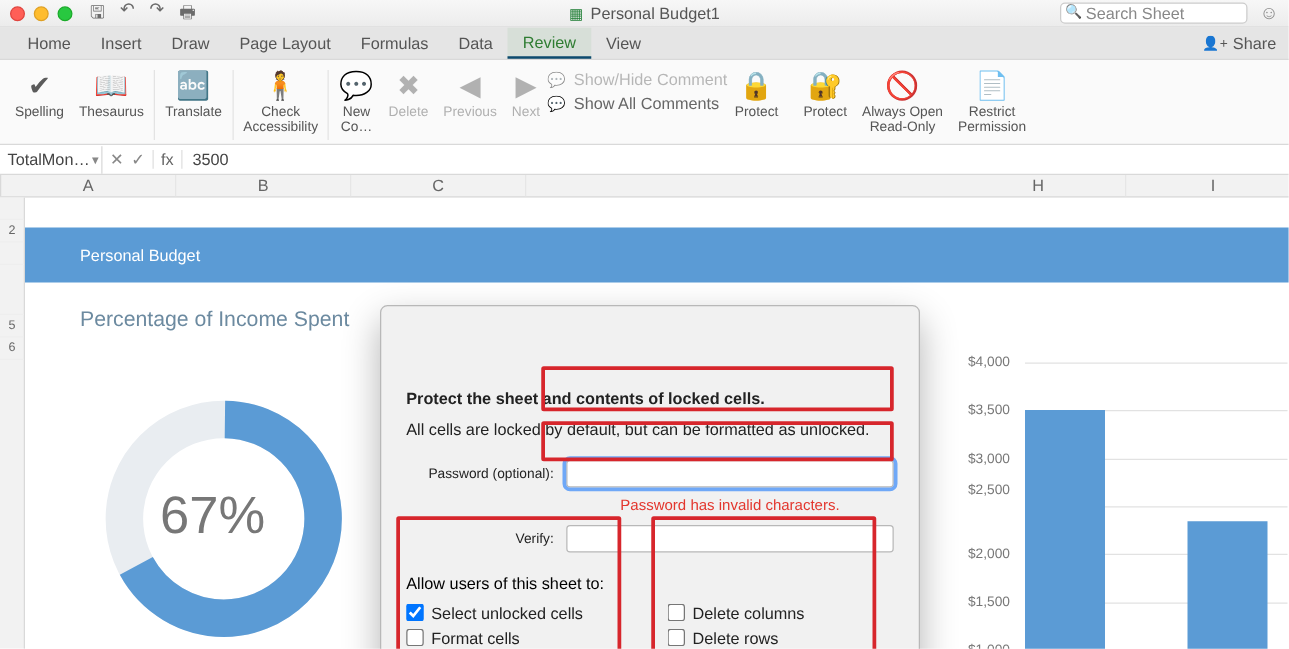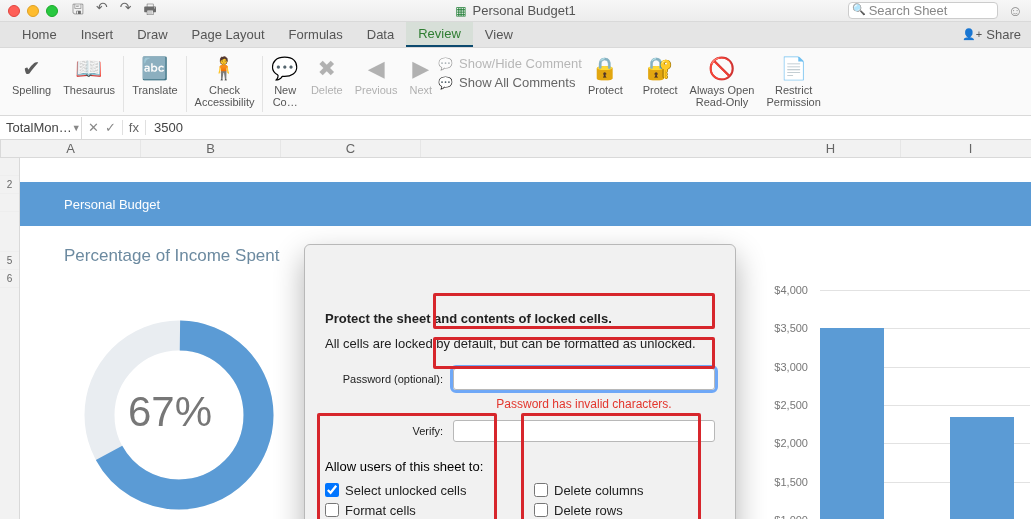--- a/index.html
+++ b/index.html
@@ -243,21 +243,21 @@
     <div class="pct">67%</div>
   </div>
 
   <div class="rchart" id="rchart" style="left:750px;">
       <div class="ylab" style="top: 240px;">$1,000</div>
       <div class="hline" style="top: 201.667px;"></div>
       <div class="ylab" style="top: 201.667px;">$1,500</div>
       <div class="hline" style="top: 163.333px;"></div>
       <div class="ylab" style="top: 163.333px;">$2,000</div>
       <div class="hline" style="top: 125px;"></div>
-      <div class="ylab" style="top: 125px;">$2,500</div>
+      <div class="ylab" style="top: 112px;">$2,500</div>
       <div class="hline" style="top: 86.6667px;"></div>
       <div class="ylab" style="top: 86.6667px;">$3,000</div>
       <div class="hline" style="top: 48.3333px;"></div>
       <div class="ylab" style="top: 48.3333px;">$3,500</div>
       <div class="hline" style="top: 10px;"></div>
       <div class="ylab" style="top: 10px;">$4,000</div>
       <div class="bar" style="height: 191.667px; left: 70px;"></div>
       <div class="bar" style="height: 103.5px; left: 200px;"></div>
     </div>
 

